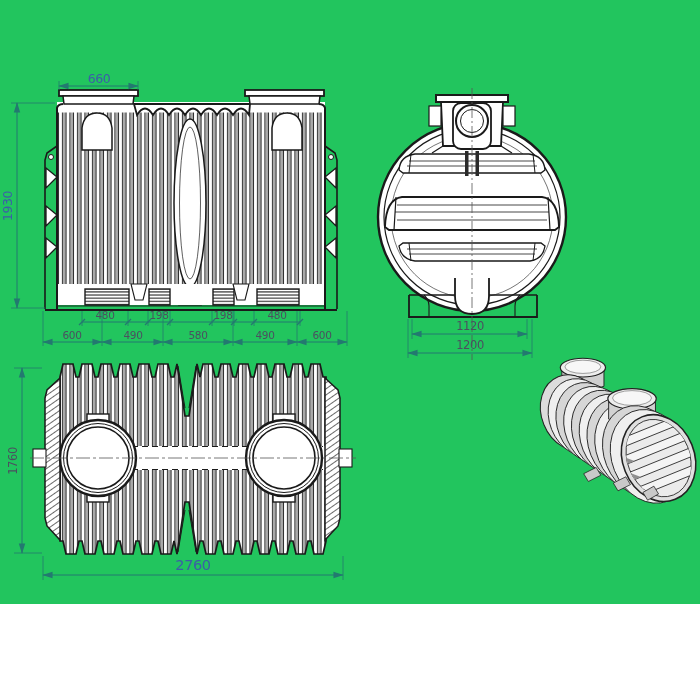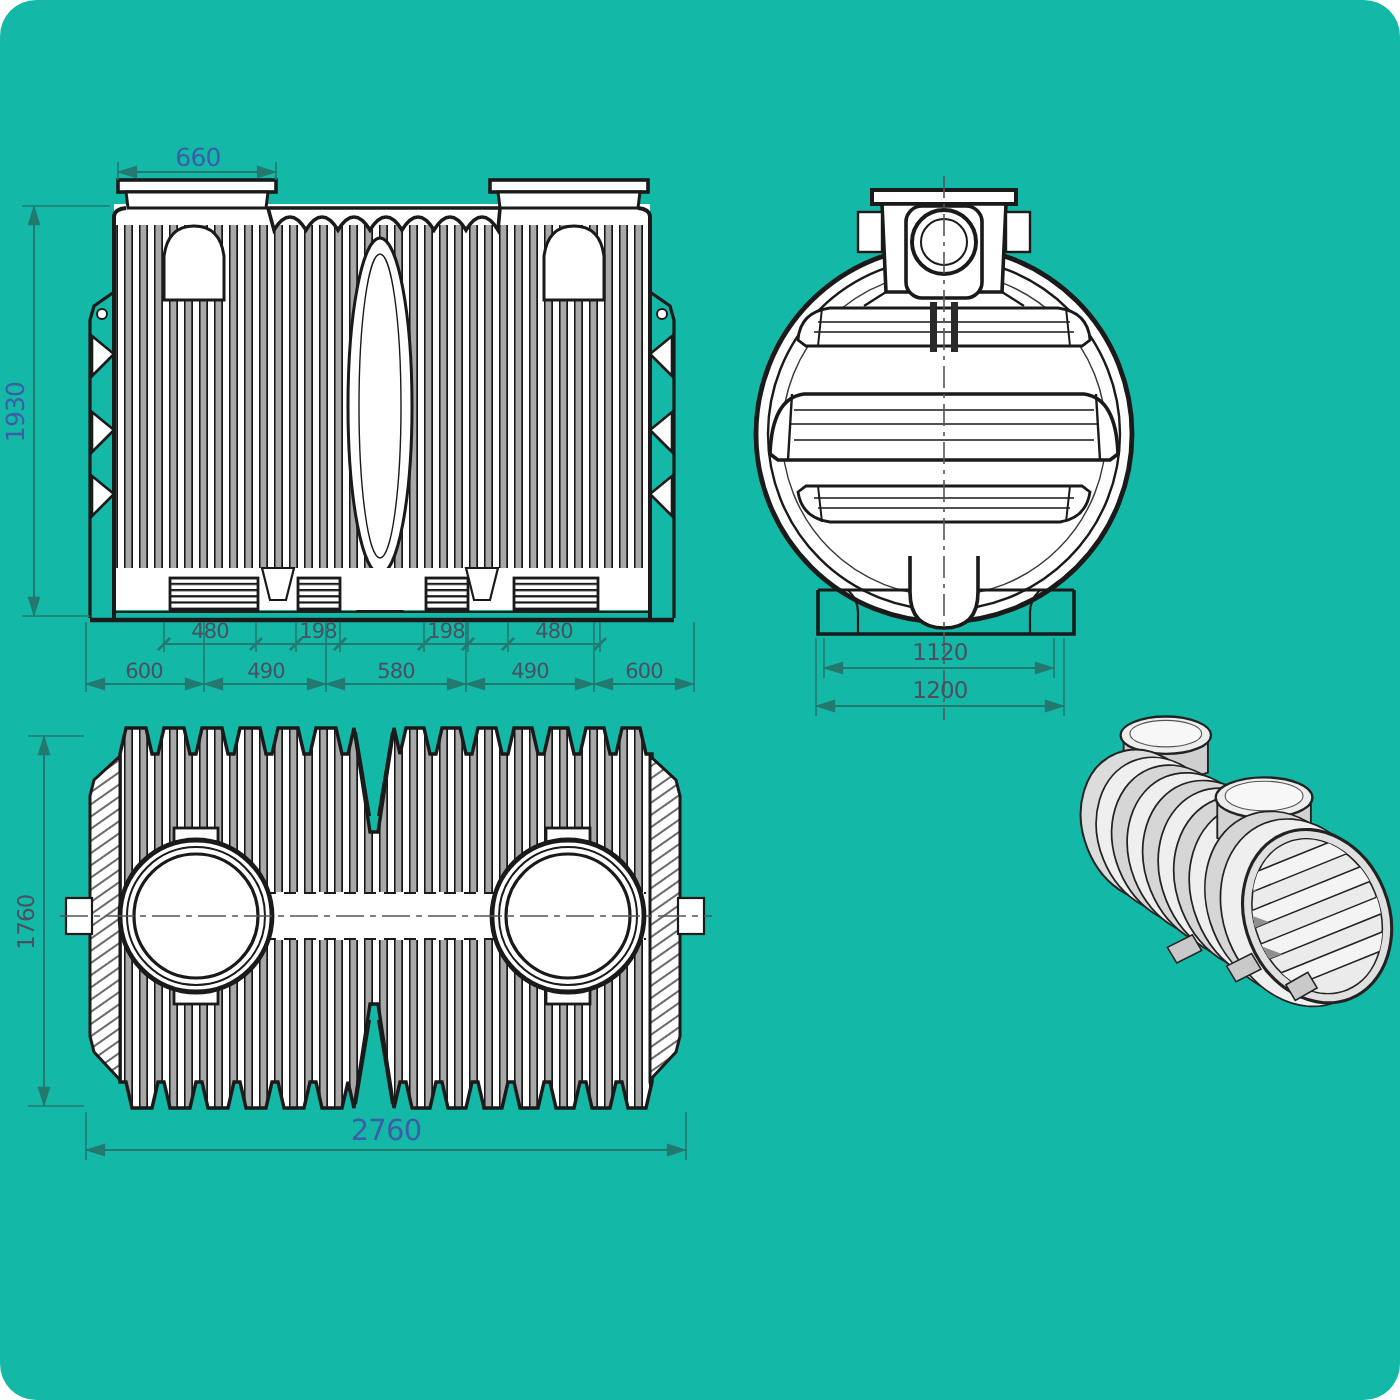--- a/index.html
+++ b/index.html
@@ -1,17 +1,17 @@
 <!DOCTYPE html>
 <html><head>
 <meta charset="utf-8">
 <style>
   html,body{margin:0;padding:0;background:#fff;}
-  .stage{position:relative;width:700px;height:700px;background:#14b8a6;overflow:hidden;
-         font-family:"DejaVu Sans", sans-serif;border-radius:18px;}
+  .stage{position:relative;width:700px;height:604px;background:#22c55e;overflow:hidden;
+         font-family:"DejaVu Sans", sans-serif;}
   svg text{font-family:"DejaVu Sans", sans-serif;letter-spacing:-0.4px;}
   .oline{stroke:#1a1a1a;fill:none;}
   .wfill{fill:#ffffff;stroke:#1a1a1a;}
   .dimline{stroke:#237970;stroke-width:1;fill:none;}
   .extline{stroke:#237970;stroke-width:0.8;fill:none;}
   .tick{stroke:#237970;stroke-width:1.3;}
   .dt-blue{fill:#3c5ea8;}
   .dt-dark{fill:#4b5060;}
   .cl{stroke:#555;stroke-width:0.8;fill:none;}
 </style>

